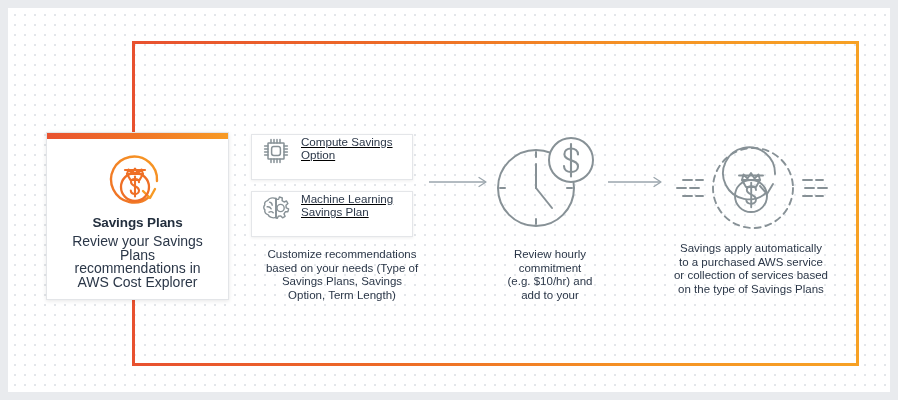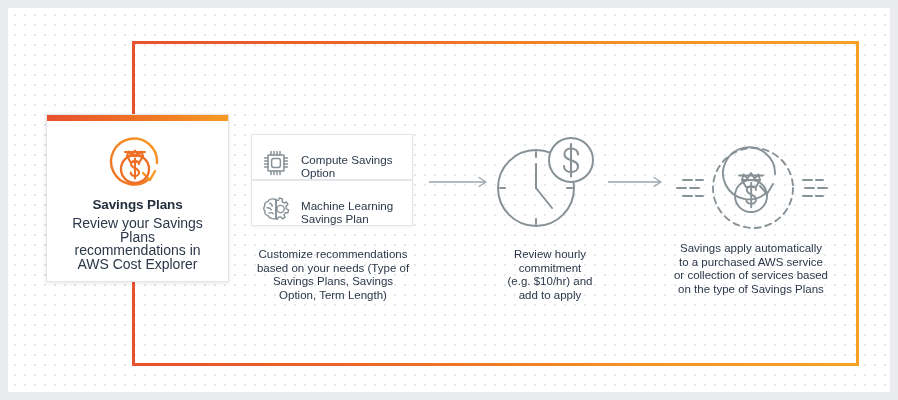--- a/index.html
+++ b/index.html
@@ -37,21 +37,21 @@
     height: 325px;
     border: 3px solid transparent;
     border-image: linear-gradient(90deg, #e8512f 0%, #ed6a26 35%, #f59324 70%, #f7a124 100%) 1;
     pointer-events: none;
   }
 
   
   #card {
     position: absolute;
     left: 38px;
-    top: 106px;
+    top: 124px;
     width: 183px;
     height: 168px;
     background: #ffffff;
     border: 1px solid #e3e5e8;
     box-shadow: 0 1px 4px rgba(0,0,0,0.10);
   }
   #card-accent {
     position: absolute;
     left: 0; top: 0;
     width: 100%;
@@ -76,44 +76,46 @@
     font-size: 14px;
     line-height: 13.5px;
     color: #2b3748;
     padding: 0 8px;
   }
 
   
   #step2 { position: absolute; left: 243px; top: 126px; width: 175px; }
   .opt-box {
     display: flex;
-    align-items: flex-end;
+    align-items: flex-start;
     width: 162px;
     height: 46px;
     background: #ffffff;
     border: 1px solid #e4e6e9;
     box-shadow: 0 1px 3px rgba(0,0,0,0.07);
+    margin-bottom: 11px;
     padding-left: 8px;
+    text-decoration: underline;
   }
   .opt-icon { width: 32px; height: 32px; flex: 0 0 32px; }
   .opt-label {
     margin-left: 9px;
     font-size: 11.6px;
     line-height: 13.2px;
     color: #2b3748;
   }
 
   
   .caption {
     text-align: center;
     font-size: 11.5px;
     line-height: 13.6px;
     color: #2b3748;
   }
-  #cap2 { position: absolute; left: 233px; top: 240px; width: 184px; }
+  #cap2 { position: absolute; left: 242px; top: 240px; width: 184px; }
   #cap3 { position: absolute; left: 476px; top: 240px; width: 132px; }
   #cap4 { position: absolute; left: 645px; top: 234px; width: 196px; }
 
   
   #step3 { position: absolute; left: 484px; top: 126px; width: 110px; height: 100px; }
 
   
   #step4 { position: absolute; left: 655px; top: 128px; width: 180px; height: 104px; }
 
   
@@ -236,21 +238,21 @@
                C72.4 27.6 86 25 86 32.4 C86 35.8 83.2 38 79 38
                C75 38 72 35.8 72 32" stroke-linecap="round" stroke-width="2.1"></path>
       <path d="M79 10 L79 42.5" stroke-linecap="round" stroke-width="2.1"></path>
     </g>
   </svg>
 
   <div id="cap3" class="caption">
     <div>Review hourly</div>
     <div>commitment</div>
     <div>(e.g. $10/hr) and</div>
-    <div>add to apply</div>
+    <div>add to your</div>
   </div>
 
   <svg id="arrow2" class="arrow" viewBox="0 0 58 14">
     <path d="M0 7 L52 7" stroke="#9aa5ac" stroke-width="1.3"></path>
     <path d="M46 2.5 L53 7 L46 11.5" fill="none" stroke="#9aa5ac" stroke-width="1.3" stroke-linecap="round" stroke-linejoin="round"></path>
   </svg>
 
   <svg id="step4" viewBox="0 0 180 104">
     <g fill="none" stroke="#879196" stroke-width="1.9" stroke-linecap="round">
 

